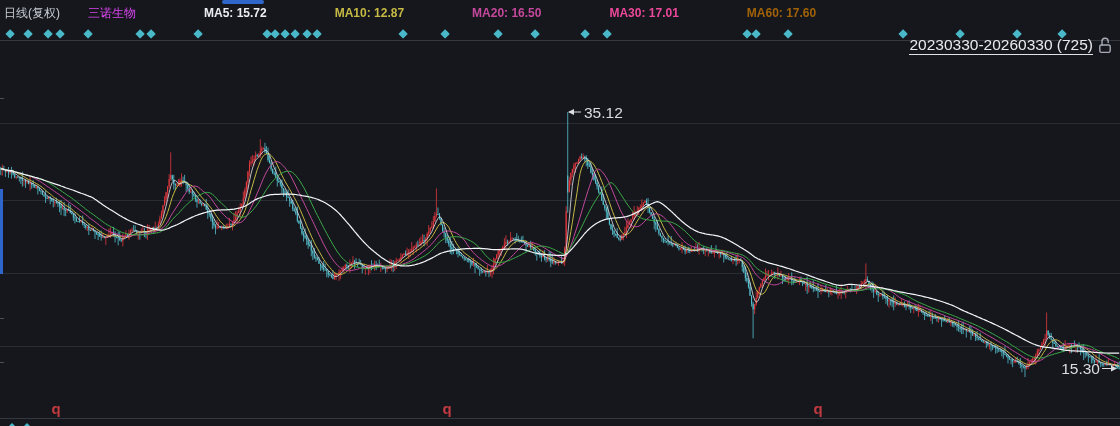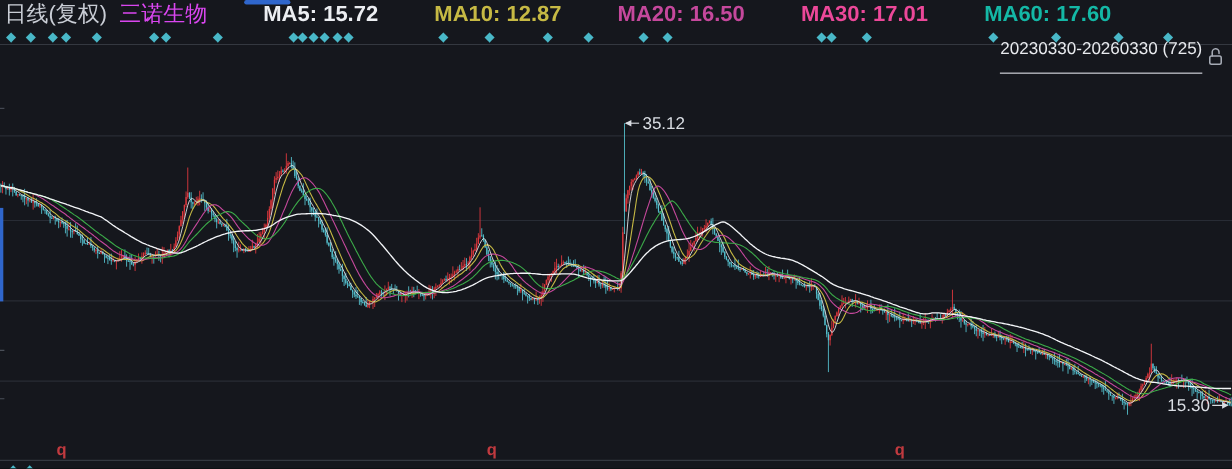--- a/index.html
+++ b/index.html
@@ -3,57 +3,57 @@
 <meta charset="utf-8">
 <style>
   html,body{margin:0;padding:0;background:#0b0c10;}
   .screen{
     position:relative;width:1120px;height:426px;overflow:hidden;
     background:#15171d;
     font-family:"Liberation Sans","DejaVu Sans",sans-serif;
     -webkit-font-smoothing:antialiased;
   }
   .header{
-    position:absolute;left:4px;top:3px;display:flex;gap:11px;
-    font-size:20px;line-height:20px;white-space:nowrap;z-index:5;
+    position:absolute;left:4px;top:3px;display:flex;gap:28px;
+    font-size:12px;line-height:20px;white-space:nowrap;z-index:5;
   }
   .header .period{color:#c9cdd5;}
   .header .stock{color:#d946ef;}
   .header .ma{font-weight:700;margin-left:40px;}
   .top-thumb{
     position:absolute;left:222px;top:0;width:42px;height:4px;
     background:#2f66cc;border-radius:2px;z-index:6;
   }
   .left-thumb{
     position:absolute;left:0;top:189px;width:3px;height:85px;
     background:#2f66cc;z-index:6;
   }
   .date-range{
     position:absolute;top:36px;right:8px;display:flex;align-items:center;gap:5px;z-index:6;
     cursor:pointer;
   }
   .date-range .txt{
     color:#e9ebef;font-size:15.5px;line-height:17px;
-    border-bottom:1px solid #dfe2e8;padding-bottom:13px;
+    border-bottom:1px solid #dfe2e8;padding-bottom:1px;
   }
   .chart-svg{position:absolute;left:0;top:0;z-index:2;}
 </style>
 </head>
 <body>
 
 <div class="screen">
 
   <div class="header">
     <span class="period">日线(复权)</span>
     <span class="stock">三诺生物</span>
     <span class="ma" style="color: rgb(236, 238, 242);">MA5: 15.72</span>
     <span class="ma" style="color: rgb(198, 185, 68);">MA10: 12.87</span>
     <span class="ma" style="color: rgb(197, 72, 156); text-align: right;">MA20: 16.50</span>
     <span class="ma" style="color: #ec4899;">MA30: 17.01</span>
-    <span class="ma" style="color: #14b8a6;">MA60: 17.60</span>
+    <span class="ma" style="color: #a16207;">MA60: 17.60</span>
   </div>
 
   <div class="top-thumb"></div>
   <div class="left-thumb"></div>
 
   <div class="date-range">
     <span class="txt">20230330-20260330 (725)</span>
     <span style="display:inline-flex;">
       <svg width="14" height="17" viewBox="0 0 14 17">
         <path d="M4 8 L4 4.6 A3.1 3.1 0 0 1 10.2 4.2 L10.2 5.6" fill="none" stroke="#a6abb5" stroke-width="1.4" stroke-linecap="round"></path>

